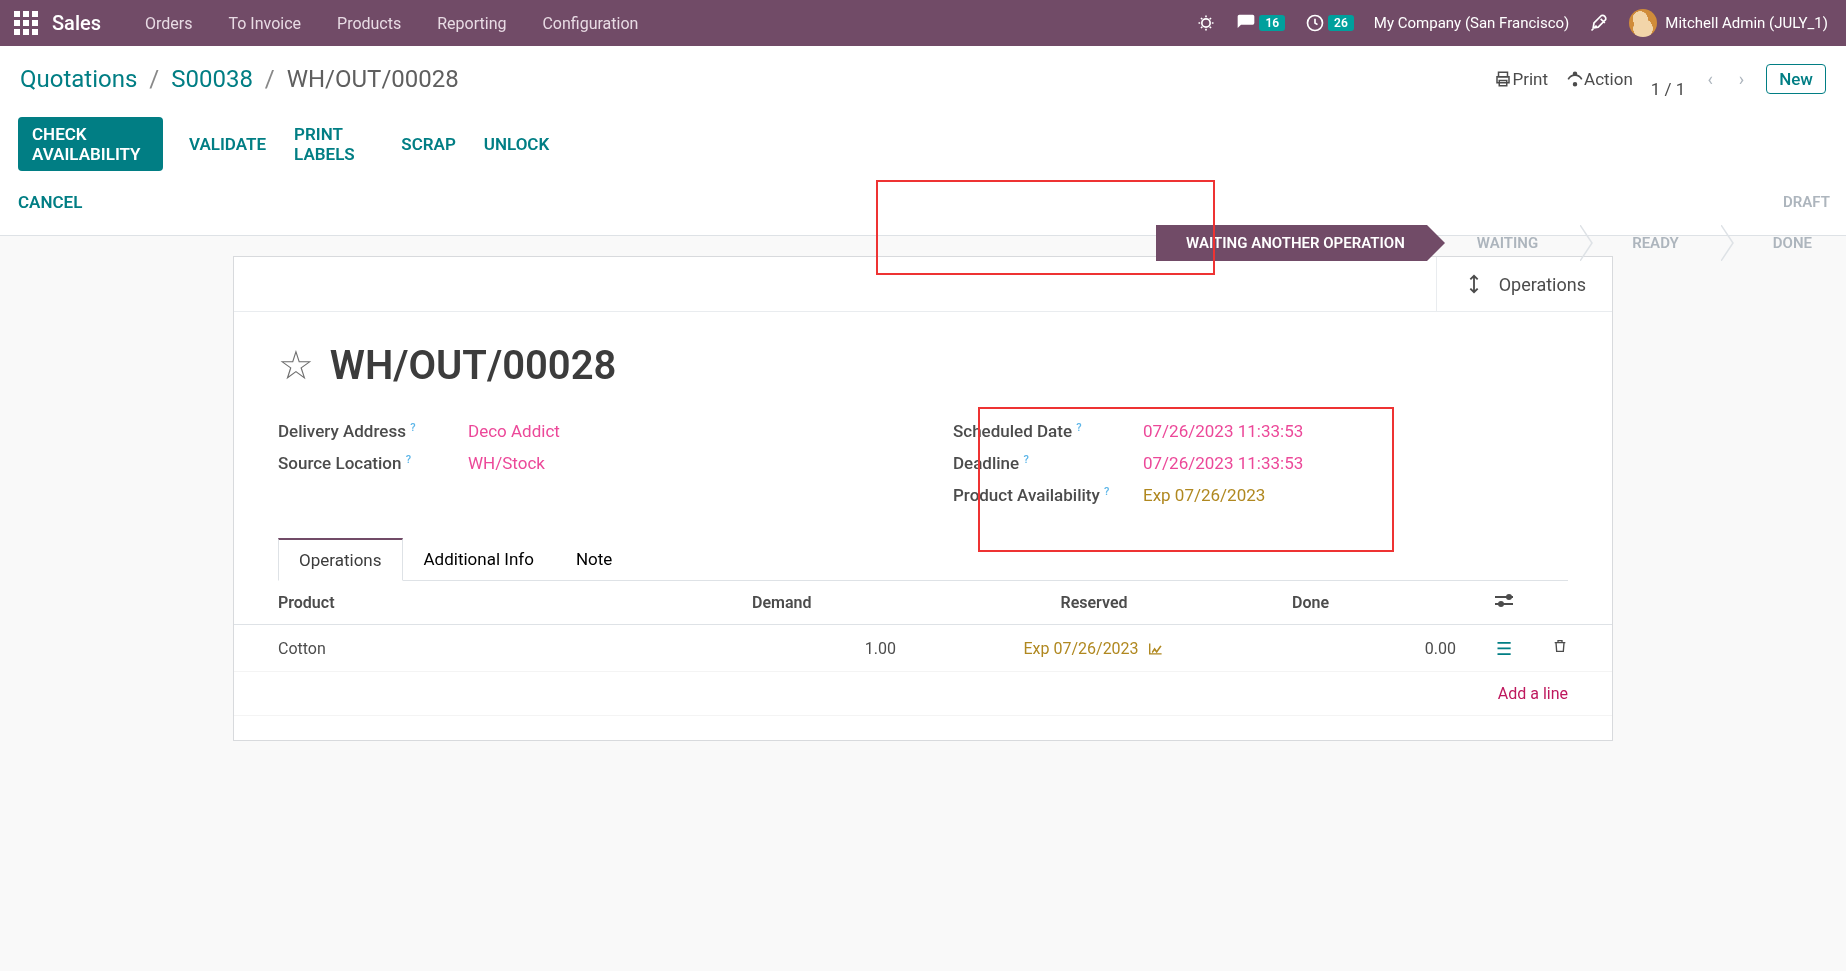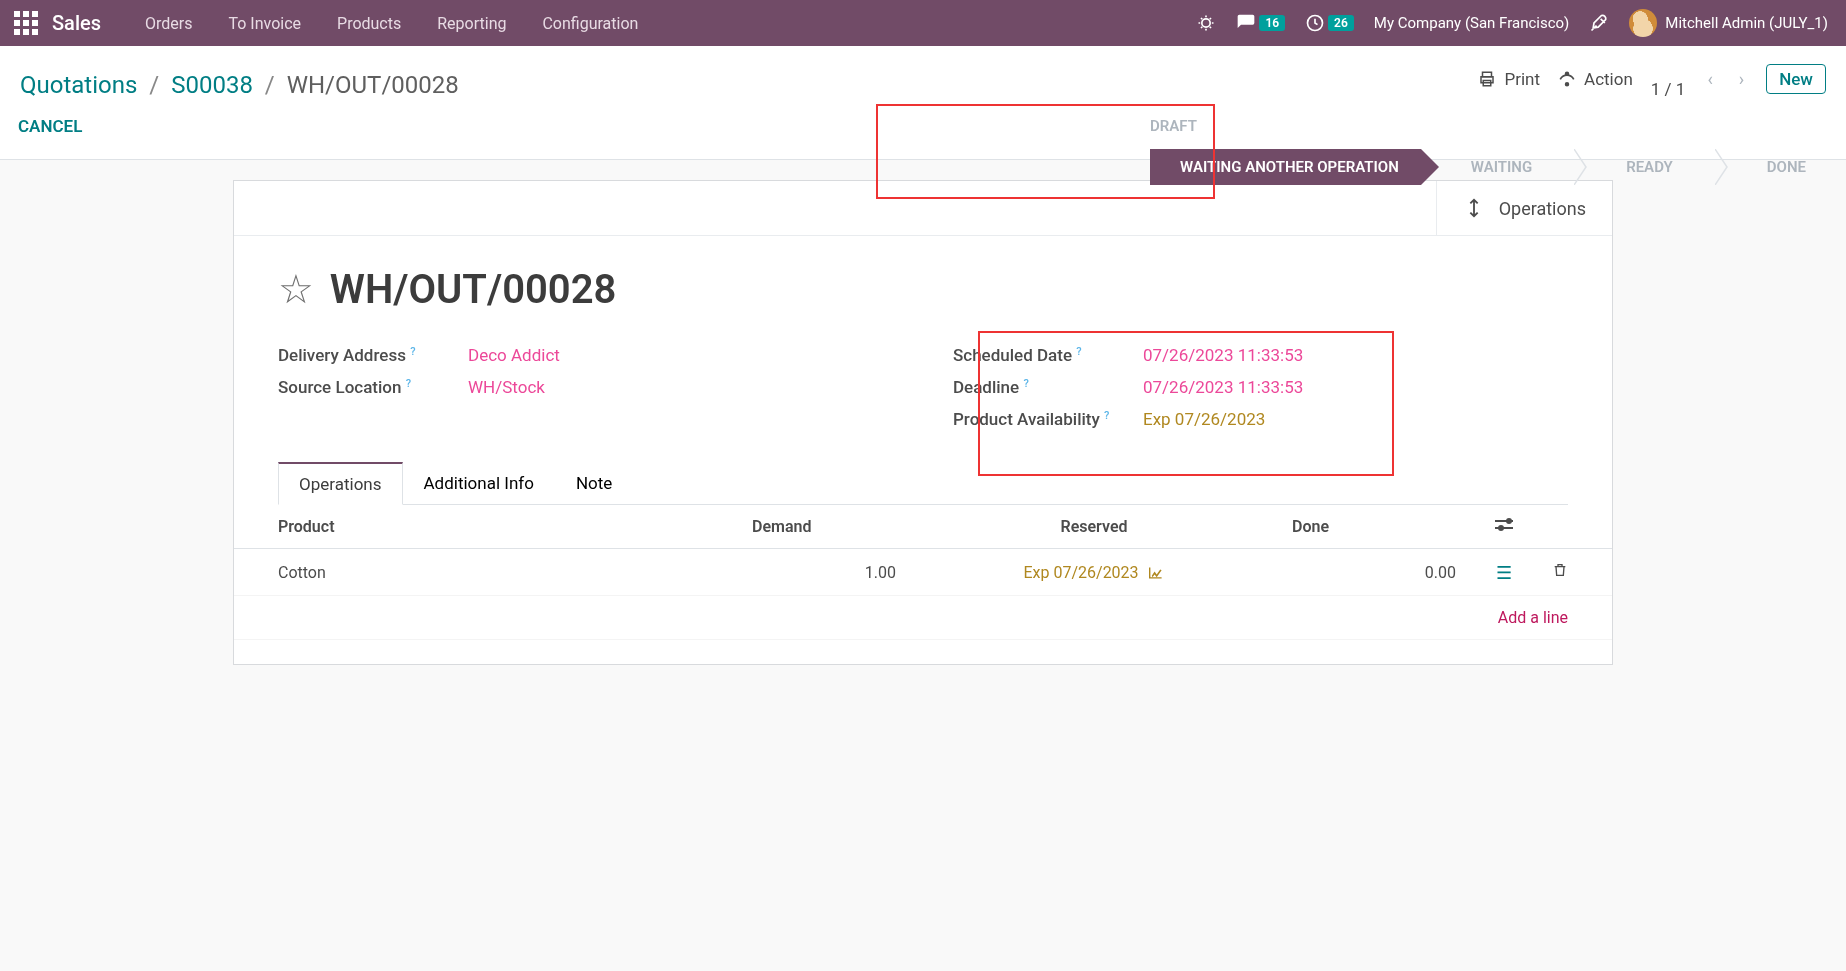--- a/index.html
+++ b/index.html
@@ -11,38 +11,38 @@
 .topnav .apps span { background: #fff; width: 6px; height: 6px; }
 .topnav .brand { font-size: 20px; font-weight: 500; margin-right: 26px; }
 .topnav .menu-item { font-size: 16px; padding: 0 18px; cursor: pointer; color: #e8dbe4; }
 .topnav .spacer { flex: 1; }
 .topnav .right-item { display: flex; align-items: center; margin: 0 10px; font-size: 15px; cursor:pointer; }
 .topnav .badge { background: #00A09D; color: #fff; font-size: 12px; border-radius: 3px; padding: 1px 6px; margin-left: 3px; font-weight: 600; }
 .topnav .avatar { width: 28px; height: 28px; border-radius: 50%; background: #d08c3a; margin-right: 8px; display:inline-block; background-image: radial-gradient(circle at 40% 35%, #f2d5a9 30%, transparent 31%), radial-gradient(circle at 50% 70%, #f2d5a9 40%, transparent 41%); }
 
 
 .control-panel { background: #fff; border-bottom: 1px solid #dee2e6; }
-.cp-row1 { display: flex; align-items: flex-end; padding: 12px 20px 10px 20px; }
+.cp-row1 { display: flex; align-items: center; padding: 12px 20px 10px 20px; }
 .breadcrumb { font-size: 24px; }
 .breadcrumb a { color: #017e84; text-decoration: none; cursor:pointer; }
 .breadcrumb .sep { color: #888; margin: 0 6px; }
 .breadcrumb .current { color: #5f5f5f; }
 .cp-right { margin-left: auto; display: flex; align-items: center; gap: 18px; font-size: 17px; }
-.cp-right .btn-link { color: #4c4c4c; cursor: pointer; display:flex; align-items:center; gap:8px; }
+.cp-right .btn-link { color: #4c4c4c; cursor: pointer; display:flex; align-items:center; gap:0; }
 .cp-right .pager { color: #4c4c4c; margin-top: 21px; }
 .cp-right .pager-arrow { color: #adb5bd; font-size: 18px; cursor:pointer; margin: 0 4px;}
 .cp-right .new-btn { border: 1px solid #017e84; color: #017e84; padding: 4px 12px; border-radius: 4px; font-weight:500; cursor:pointer;}
 
 
 .action-row { display: flex; align-items: center; padding: 8px 18px 14px 18px; position:relative; }
 .action-row .primary-btn { background: #017e84; color: #fff; padding: 7px 14px; font-size: 17px; font-weight: 600; border-radius: 4px; cursor:pointer; margin-right:12px;}
 .action-row .secondary-btn { color: #017e84; font-size: 17px; font-weight: 600; padding: 7px 14px; cursor:pointer; }
 
 
-.status-container { position: absolute; right: 0; top: 0; display: flex; flex-direction: column; align-items: flex-start; padding: 8px 18px 0 0; }
+.status-container { position: absolute; right: 0; top: 0; display: flex; flex-direction: column; align-items: flex-end; padding: 8px 12px 0 0; }
 .draft-label { color: #adb5bd; font-size: 15px; font-weight: 600; margin-bottom: 14px; margin-right:4px;}
 .statusbar { display: flex; align-items: center; gap: 20px; }
 .status-step { height: 36px; display:flex; align-items:center; padding: 0 22px 0 30px; font-size: 15px; font-weight:600; position: relative; }
 .step-active { background: #714B67; color: #fff; }
 .step-inactive { color: #adb5bd; }
 .step-active::after { content: ""; position: absolute; right: -18px; top: 0; border-left: 18px solid #714B67; border-top: 18px solid transparent; border-bottom: 18px solid transparent; z-index:2; }
 .step-inactive::before { content: ""; position: absolute; left: 0; top: 0; border-left: 14px solid transparent; border-top: 18px solid #e9ecef; border-bottom: 18px solid #e9ecef; opacity:0;}
 
 
 .red-box-1 { position:absolute; border: 2px solid #e33; width: 339px; height: 95px; left: 876px; top: -5px; pointer-events:none;}
@@ -167,20 +167,28 @@
           </svg>
         <span>Action</span>
       </div>
       <span class="pager">1 / 1</span>
       <span class="pager-arrow">‹</span>
       <span class="pager-arrow">›</span>
       <div class="new-btn">New</div>
     </div>
   </div>
 
+  <div class="action-row">
+    <div class="primary-btn">CHECK AVAILABILITY</div>
+    <div class="secondary-btn">VALIDATE</div>
+    <div class="secondary-btn">PRINT LABELS</div>
+    <div class="secondary-btn">SCRAP</div>
+    <div class="secondary-btn">UNLOCK</div>
+    <div style="flex-basis:100%;height:0"></div>
+  </div>
   <div class="action-row" style="padding-top:0; padding-bottom:16px;">
     <div class="secondary-btn" style="padding-left:0">CANCEL</div>
 
     <div class="status-container">
       <div class="draft-label">DRAFT</div>
       <div class="statusbar">
         <div class="status-step step-active">WAITING ANOTHER OPERATION</div>
         <div class="status-step step-inactive">WAITING</div>
         <svg width="14" height="36">
             <path d="M0 0 L12 18 L0 36" fill="none" stroke="#dee2e6" stroke-width="1.5"></path>

